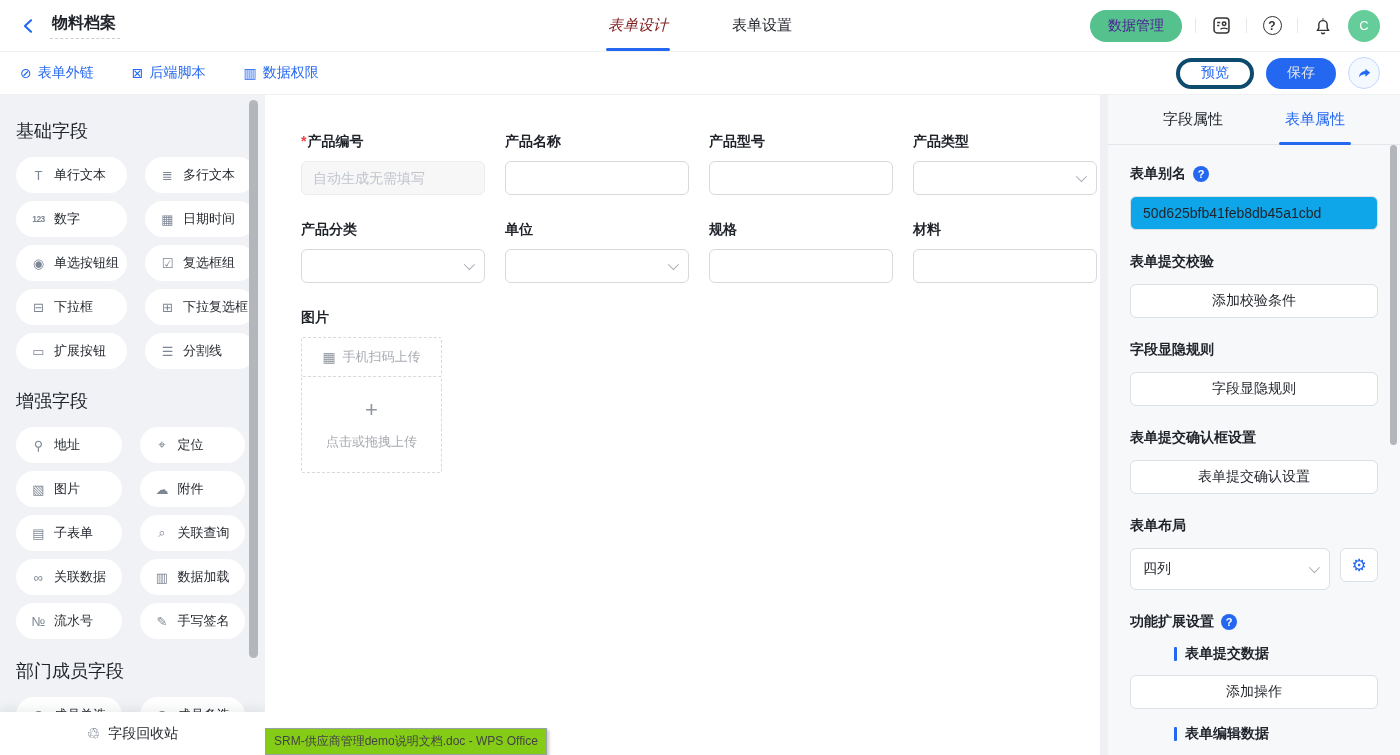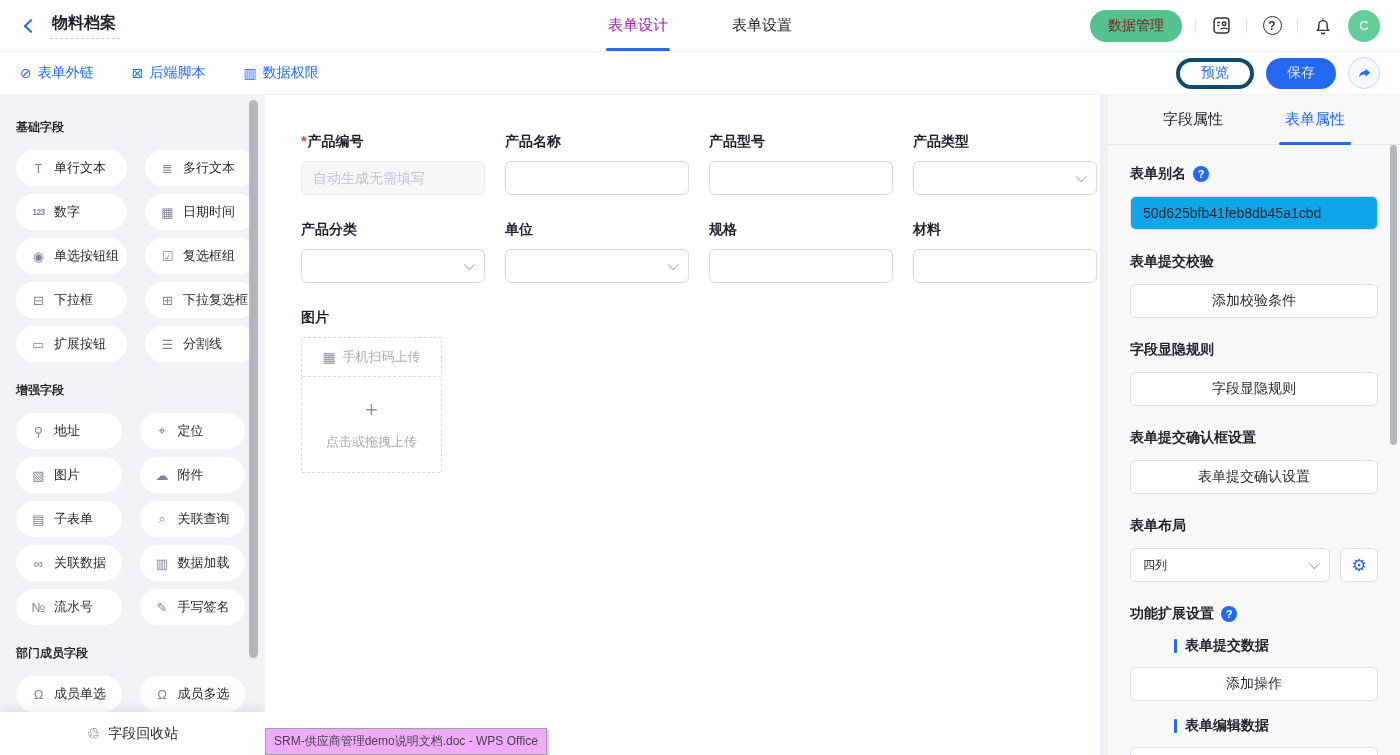--- a/index.html
+++ b/index.html
@@ -6,24 +6,24 @@
   html,body { width:1400px; height:755px; overflow:hidden; }
   body { font-family:"Liberation Sans","DejaVu Sans",sans-serif; color:#1f2329; background:#eef0f3; font-size:14px; }
 
   
   .header { height:52px; background:#fff; display:flex; padding:0 20px; position:relative; border-bottom:1px solid #f0f1f3; }
   .h-left { display:flex; align-items:center; gap:12px; }
   .back-btn { display:flex; align-items:center; cursor:pointer; }
   .page-title { font-size:16px; font-weight:700; color:#1f2329; border-bottom:1px dashed #c9cdd4; padding:0 4px 4px 2px; }
   .h-tabs { position:absolute; left:50%; transform:translateX(-50%); height:100%; display:flex; gap:64px; }
   .h-tab { height:100%; display:flex; align-items:center; font-size:15px; color:#1f2329; cursor:pointer; position:relative; }
-  .h-tab.active { color:#a21caf; }
+  .h-tab.active { color:#7f1d1d;font-style:italic; }
   .h-tab.active::after { content:""; position:absolute; left:-2px; right:-2px; bottom:0; height:3px; background:#2468f2; border-radius:2px; }
   .h-right { margin-left:auto; display:flex; align-items:center; gap:13px; }
-  .pill-green { background:#55c18c; color:#7f1d1d; border:none; border-radius:17px; height:32px; padding:0 18px; font-size:14px; cursor:pointer; }
+  .pill-green { background:#55c18c; color:#4c1d95; border:none; border-radius:17px; height:32px; padding:0 18px; font-size:14px; cursor:pointer; }
   .vdiv { width:1px; height:15px; background:#e5e6eb; }
   .hicon { width:24px; height:24px; display:flex; align-items:center; justify-content:center; cursor:pointer; }
   .help-circle { width:19px; height:19px; border:1.6px solid #333; border-radius:50%; display:flex; align-items:center; justify-content:center; font-size:12px; font-weight:700; color:#333; }
   .avatar { width:32px; height:32px; border-radius:50%; background:#65cd99; color:#fff; display:flex; align-items:center; justify-content:center; font-size:13px; cursor:pointer; }
 
   
   .toolbar { height:43px; background:#fff; display:flex; align-items:center; padding:0 20px; border-bottom:1px solid #eef0f2; }
   .t-left { display:flex; align-items:center; }
   .t-link { display:flex; align-items:center; gap:6px; color:#2468f2; font-size:14px; margin-right:38px; cursor:pointer; }
   .t-link .t-ic { font-size:14px; }
@@ -31,21 +31,21 @@
   .btn-outline { height:31px; padding:0 21px; border:4px solid #0c4a6e; color:#2468f2; background:#fff; border-radius:16px; font-size:14px; cursor:pointer; }
   .btn-primary { height:31px; padding:0 21px; border:none; color:#e5e5e5; background:#2468f2; border-radius:16px; font-size:14px; cursor:pointer; }
   .share-btn { width:32px; height:32px; border-radius:50%; background:#f4f8ff; border:1px solid #c4d7ff; display:flex; align-items:center; justify-content:center; cursor:pointer; }
 
   
   .body { display:flex; height:660px; }
 
   
   .sidebar { width:265px; background:#f0f2f5; position:relative; flex-shrink:0; overflow:hidden; }
   .sidebar-scroll { height:100%; overflow:hidden; padding:18px 20px 0 16px; }
-  .sec-title { font-size:12px; font-weight:700; color:#1f2329; margin:6px 0 14px 0; }
+  .sec-title { font-size:18px; font-weight:400; color:#1f2329; margin:6px 0 14px 0; }
   .pill-grid { display:grid; grid-template-columns:1fr 1fr; gap:8px 18px; margin-bottom:20px; }
   .pill { height:36px; background:#fff; border-radius:18px; display:flex; align-items:center; gap:8px; padding:0 8px 0 15px; font-size:13px; color:#1f2329; cursor:grab; white-space:nowrap; }
   .pill .p-ic { color:#7d8694; font-size:13px; width:15px; text-align:center; flex-shrink:0; }
   .pill .p-ic.num { font-size:8.5px; font-weight:700; letter-spacing:-0.5px; }
   .recycle-bar { position:absolute; left:0; right:0; bottom:0; height:43px; background:#fff; box-shadow:0 -3px 10px rgba(31,35,41,.08); display:flex; align-items:center; justify-content:center; gap:8px; font-size:14px; color:#1f2329; cursor:pointer; }
   .recycle-ic { color:#4e5969; font-size:15px; }
   .side-scrollbar { position:absolute; top:5px; right:7px; width:9px; height:558px; background:#b3b6bb; border-radius:5px; }
 
   
   .canvas { flex:1; background:#fff; position:relative; margin-right:8px; padding:38px 0 0 36px; overflow:hidden; }
@@ -58,36 +58,36 @@
   .select-box { width:100%; height:34px; border:1px solid #d9d9d9; border-radius:6px; background:#fff; display:flex; align-items:center; justify-content:flex-end; padding:0 12px; cursor:pointer; }
   .chev { width:8px; height:8px; border-right:1.5px solid #a8abb2; border-bottom:1.5px solid #a8abb2; transform:rotate(45deg) translateY(-2px); }
   .upload-wrap { width:141px; }
   .scan-box { width:141px; height:40px; border:1px dashed #d9d9d9; border-radius:2px; display:flex; align-items:center; justify-content:center; gap:7px; color:#a8abb2; font-size:13px; cursor:pointer; background:#fff; }
   .scan-box .qr-ic { font-size:14px; color:#8f959e; }
   .drop-box { width:141px; height:97px; border:1px dashed #d9d9d9; border-radius:2px; margin-top:-1px; display:flex; flex-direction:column; align-items:center; justify-content:center; gap:12px; cursor:pointer; background:#fff; }
   .plus-ic { font-size:22px; color:#8f959e; line-height:1; font-weight:300; }
   .drop-txt { font-size:13px; color:#a8abb2; }
 
   
-  .wps-tooltip { position:absolute; left:0; bottom:0; background:#f0abfc; border:1px solid #9aa0a6; box-shadow:2px 2px 3px rgba(0,0,0,.22); font-size:12px; color:#444; padding:4px 8px; white-space:nowrap; }
+  .wps-tooltip { position:absolute; left:0; bottom:0; background:#84cc16; border:1px solid #9aa0a6; box-shadow:2px 2px 3px rgba(0,0,0,.22); font-size:12px; color:#444; padding:4px 8px; white-space:nowrap; }
 
   
   .props { width:292px; background:#f7f8fa; position:relative; flex-shrink:0; overflow:hidden; }
   .props-tabs { height:50px; display:flex; justify-content:center; gap:62px; border-bottom:1px solid #e5e6eb; }
   .p-tab { height:100%; display:flex; align-items:center; font-size:15px; color:#1f2329; cursor:pointer; position:relative; }
   .p-tab.active { color:#2468f2; }
   .p-tab.active::after { content:""; position:absolute; left:-6px; right:-6px; bottom:-1px; height:3px; background:#2468f2; border-radius:2px; }
   .props-body { padding:20px 22px 0 22px; }
   .prop-sec { margin-bottom:23px; }
   .prop-label { display:flex; align-items:center; gap:7px; font-size:14px; font-weight:700; color:#1f2329; margin-bottom:13px; }
   .help-badge { width:16px; height:16px; border-radius:50%; background:#2468f2; color:#fff; font-size:11px; font-weight:700; display:flex; align-items:center; justify-content:center; cursor:pointer; }
   .prop-input { width:100%; height:34px; background:#0ea5e9; border:1px solid #dcdfe6; border-radius:6px; padding:0 12px; font-size:14px; color:#1f2329; outline:none; font-family:inherit; }
   .btn-block { width:100%; height:34px; background:#fff; border:1px solid #dcdfe6; border-radius:6px; font-size:14px; color:#1f2329; cursor:pointer; font-family:inherit; }
   .layout-row { display:flex; gap:10px; }
-  .layout-select { flex:1; height:34px; background:#fff; border:1px solid #dcdfe6; border-radius:6px; display:flex; align-items:center; justify-content:space-between; padding:0 12px; cursor:pointer; font-size:12px;gap:26px; }
+  .layout-select { flex:1; height:42px; background:#fff; border:1px solid #dcdfe6; border-radius:6px; display:flex; align-items:center; justify-content:space-between; padding:0 12px; cursor:pointer; font-size:14px;gap:26px; }
   .gear-btn { width:38px; height:34px; background:#fff; border:1px solid #dcdfe6; border-radius:6px; display:flex; align-items:center; justify-content:center; cursor:pointer; color:#2468f2; font-size:17px; }
   .group-title { margin-bottom:14px; }
   .sub-sec { margin-bottom:16px; }
   .sub-label { display:flex; align-items:center; gap:8px; font-size:14px; font-weight:700; color:#1f2329; margin-bottom:12px;margin-left:44px; }
   .blue-bar { width:3px; height:14px; background:#2468f2; border-radius:1px; }
   .props-scrollbar { position:absolute; top:50px; right:3px; width:7px; height:300px; background:#b3b6bb; border-radius:4px; }
 </style>
 </head>
 <body>
 

